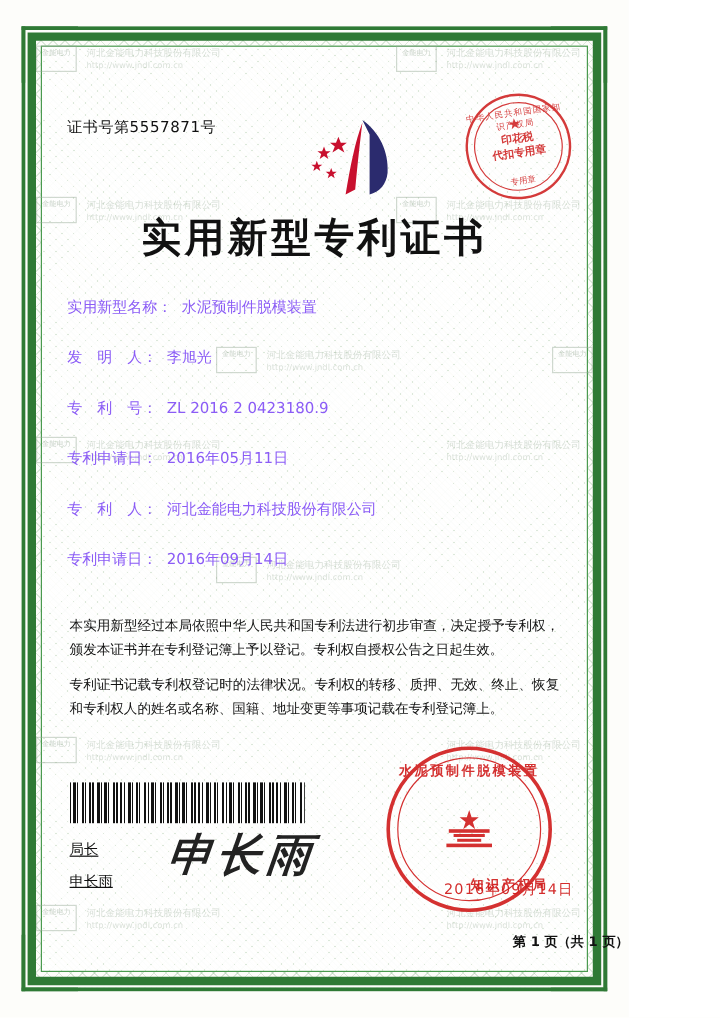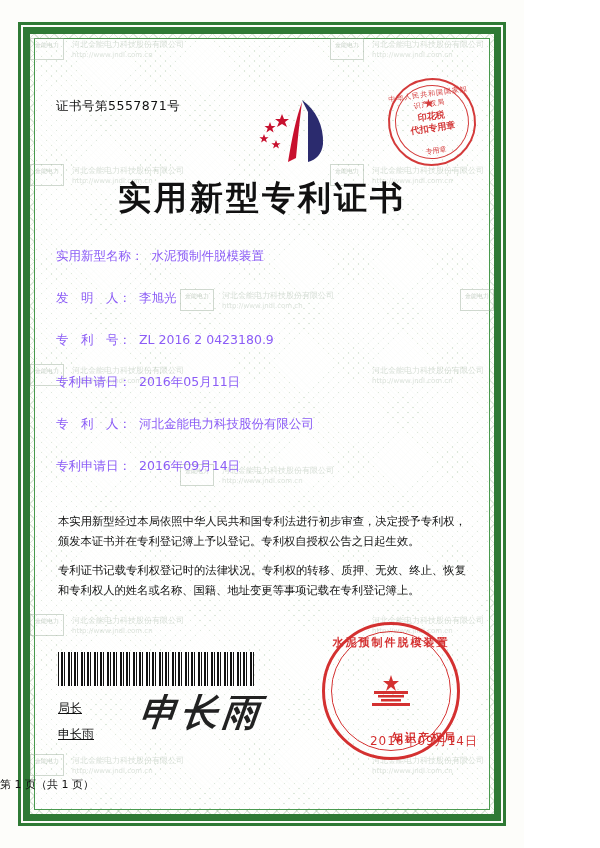--- a/index.html
+++ b/index.html
@@ -174,22 +174,22 @@
     position:absolute;left:50%;top:50%;transform:translate(-50%,-50%);
     width:46px;height:40px;
   }
   .seal-date{
     position:absolute;right:46px;bottom:98px;
     color:#d01b1b;font-size:12px;letter-spacing:1px;opacity:.92;
   }
 
   
   .footer{
-    position:absolute;left:0;right:0;bottom:56px;text-align:left;
-    font-size:11px;color:#111;
+    position:absolute;left:0;right:0;bottom:56px;text-align:right;
+    font-size:11px;color:#111;font-weight:bold;
   }
 </style>
 </head>
 <body>
 
 <div class="page">
 
   <div class="guilloche"></div>
   <div class="border-outer"></div>
   <div class="guilloche inner-clear"></div>

